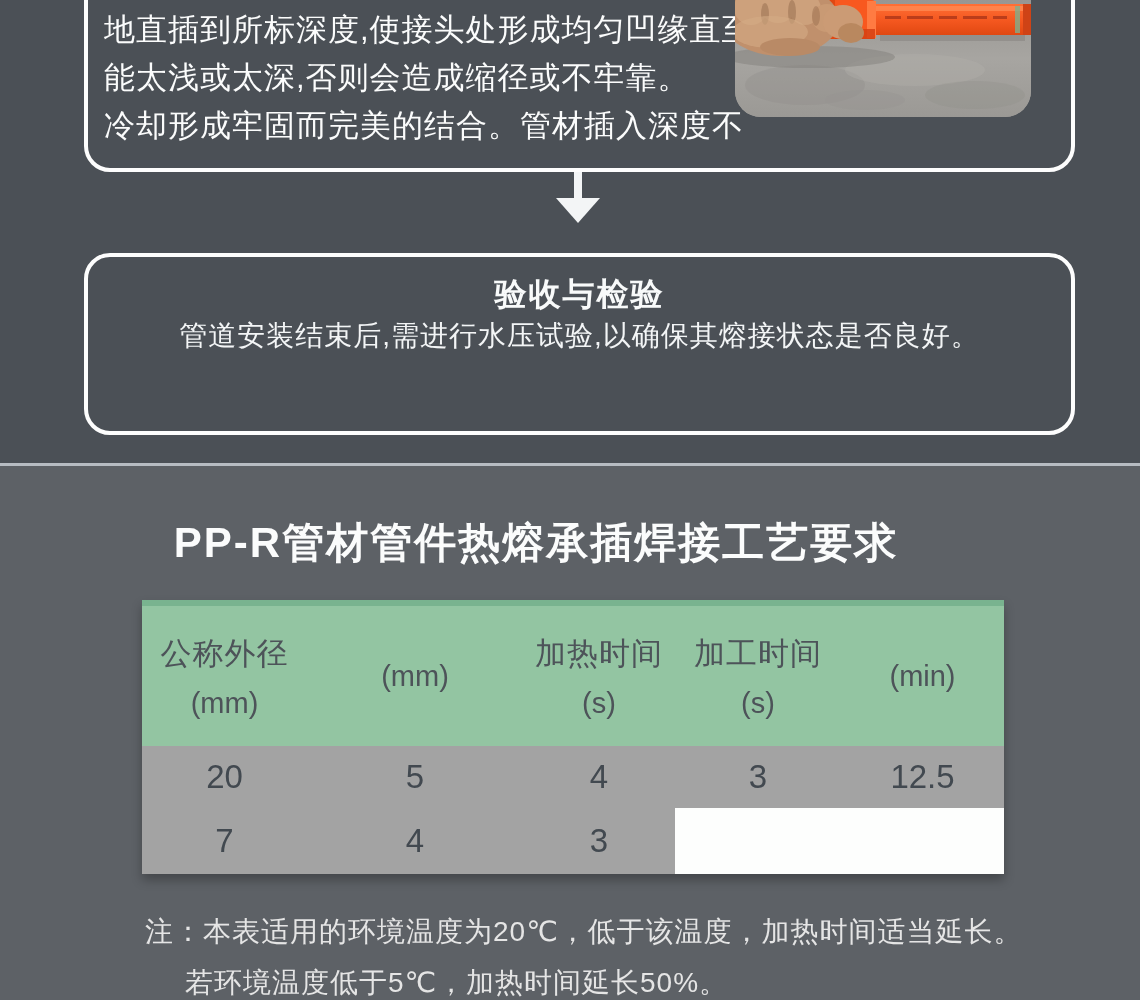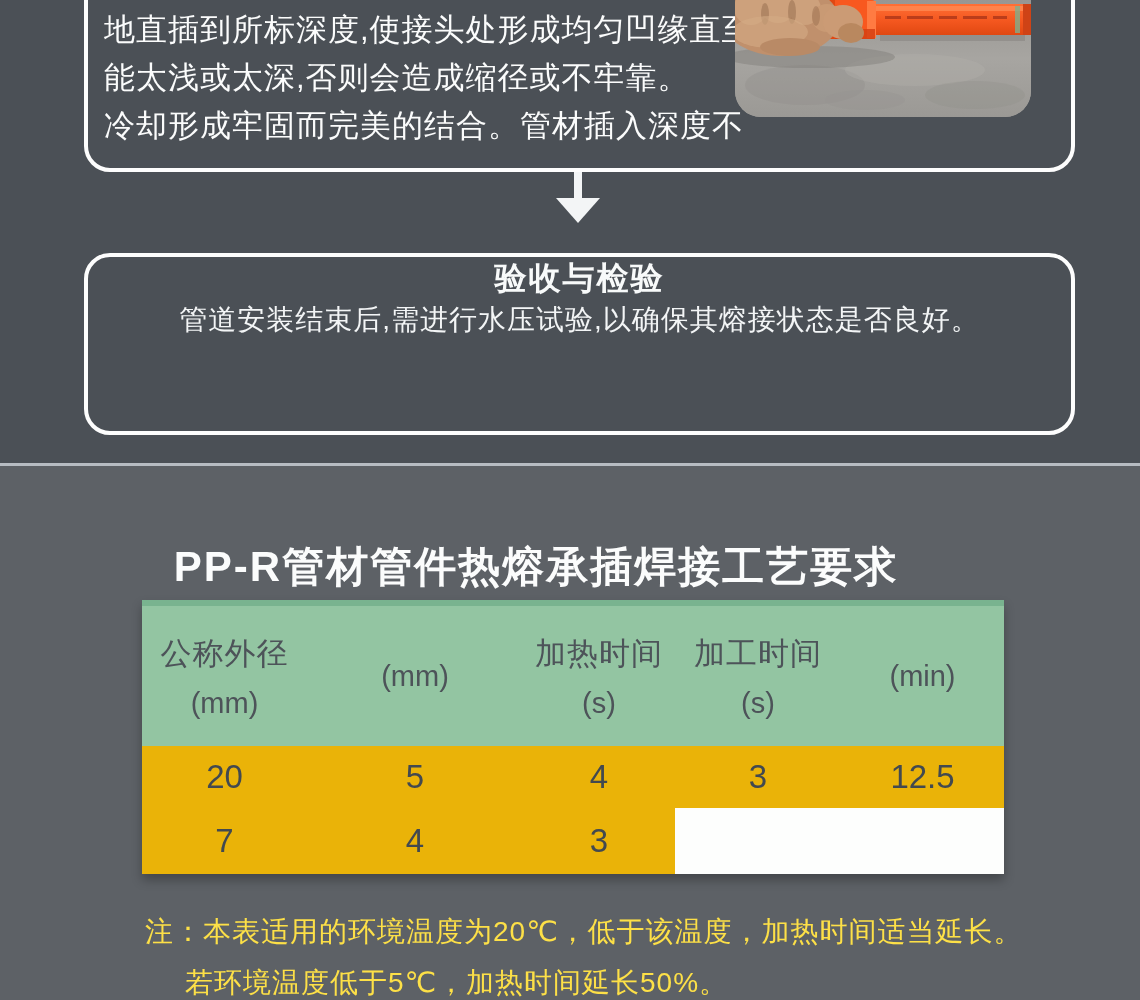--- a/index.html
+++ b/index.html
@@ -42,62 +42,62 @@
     position:absolute; left:556px; top:198px; width:0; height:0;
     border-left:22px solid transparent; border-right:22px solid transparent;
     border-top:25px solid #f3f5f6;
   }
 
   .check-box {
     position:absolute; left:84px; top:253px; width:991px; height:182px;
     border:4px solid #fdfdfd; border-radius:26px;
   }
   .check-heading {
-    text-align:center;
+    margin-top:16px; text-align:center;
     color:#f8fafa; font-size:32px; font-weight:bold; letter-spacing:2px;
   }
   .check-body {
     text-align:center;
     color:#f3f5f6; font-size:28px; letter-spacing:1px;
   }
 
   
   .section-bottom {
     position:absolute; left:0; top:463px; width:1140px; height:537px;
     background:#5d6166; border-top:3px solid #b7bcc2; overflow:hidden;
   }
   .spec-title {
     position:absolute; left:0; top:49px; width:1072px; text-align:center;
-    color:#fbfcfc; font-size:42px; font-weight:bold; letter-spacing:2px;margin-top:24px;
+    color:#fbfcfc; font-size:42px; font-weight:bold; letter-spacing:2px;
   }
 
   .spec-table {
     position:absolute; left:142px; top:134px; width:862px;
     display:grid;
     grid-template-columns:165px 216px 152px 166px 1fr;
     grid-template-rows:146px 62px 66px;
     gap:0;
     background:#fdfefd;
     box-shadow:0 6px 10px rgba(0,0,0,0.28);
   }
   .th {
     background:#93c5a2; border-top:6px solid #79b38f;
     display:flex; flex-direction:column; align-items:center; justify-content:center;
     gap:12px; color:#4d5359;
   }
   .th .h-name { font-size:31px; letter-spacing:1px; white-space:nowrap; }
   .th .h-unit { font-size:29px; }
   .td {
-    background:#eab308; color:#424950; font-size:33px;
+    background:#a3a3a3; color:#424950; font-size:33px;
     display:flex; align-items:center; justify-content:center;
   }
 
   .note { position:absolute; left:145px; top:440px; width:900px; }
   .note .note-line {
-    color:#fde047; font-size:28px; line-height:51px;
+    color:#e5e5e5; font-size:28px; line-height:51px;
     letter-spacing:1px; white-space:nowrap;
   }
   .note .note-line.indent { margin-left:40px; }
 </style>
 </head>
 <body>
 
 <div class="section-top">
 
   <div class="step-box">

